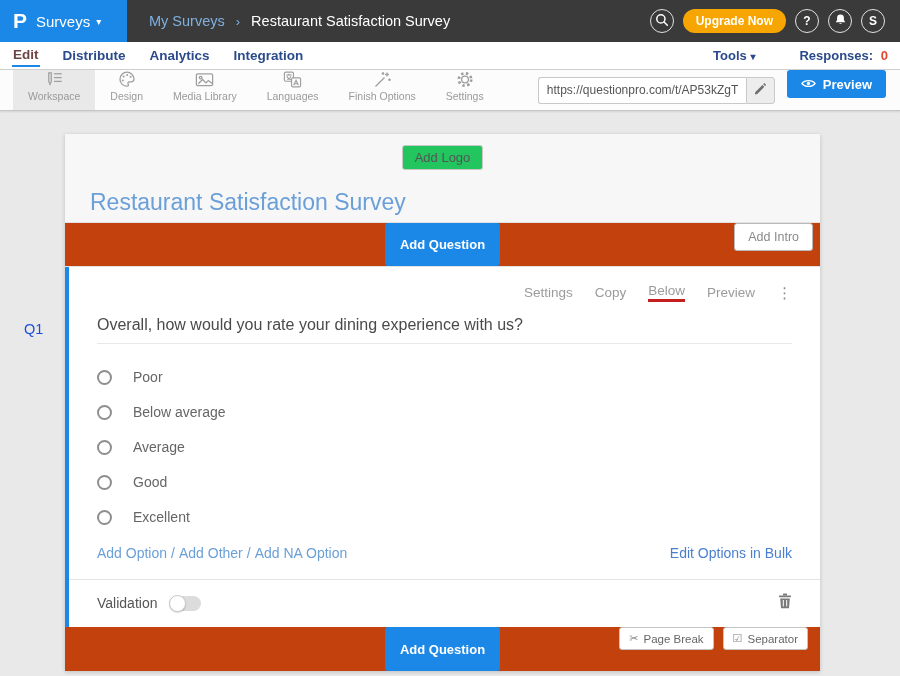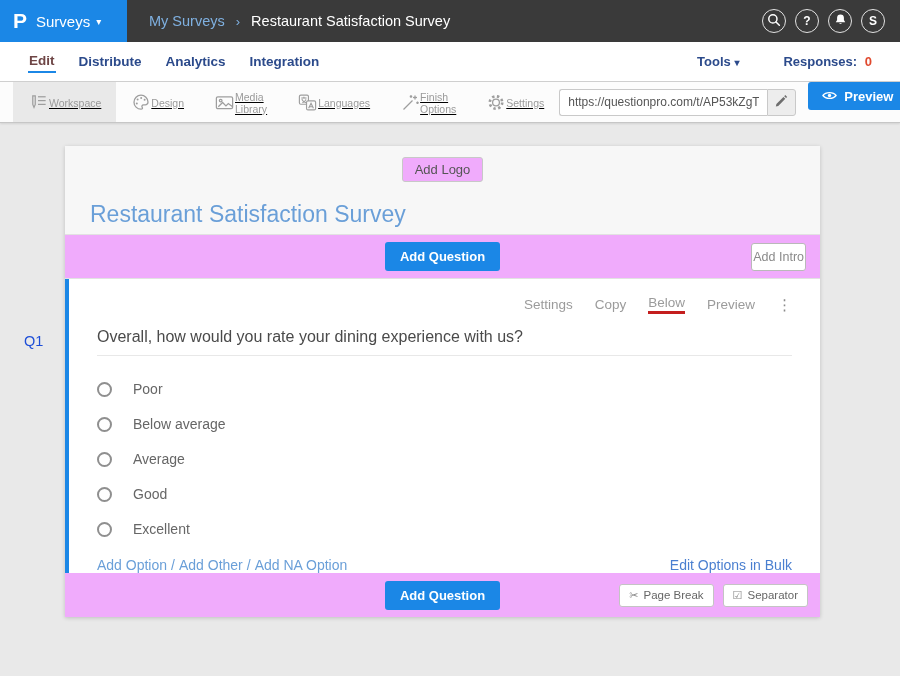--- a/index.html
+++ b/index.html
@@ -18,68 +18,68 @@
   .bc-sep { margin:0 11px; font-size:13px; }
   .bc-current { color:#fff; }
   .topbar-right { margin-left:auto; display:flex; align-items:center; gap:9px; padding-right:15px; }
   .circle-btn { width:24px; height:24px; border:1px solid #e2e2e2; border-radius:50%;
     display:flex; align-items:center; justify-content:center; color:#fff;
     font-size:12px; font-weight:bold; cursor:pointer; }
   .upgrade { background:#f7a500; color:#fff; font-weight:bold; font-size:12px;
     padding:5px 13px; border-radius:13px; cursor:pointer; }
 
   
-  .nav { height:40px; background:#fff; border-bottom:1px solid #d0d0d0;
-    display:flex; align-items:center; padding:0 28px; }
+  .nav { height:28px; background:#fff; border-bottom:1px solid #d0d0d0;
+    display:flex; align-items:center; padding:0 12px; }
   .nav-item { font-size:13.5px; font-weight:bold; color:#2b4a8b; margin-right:22px;
     padding:3px 1px; cursor:pointer; }
   .nav-item.active { color:#6e4545; border-bottom:2px solid #1b87e6; }
   .nav-right { margin-left:auto; display:flex; align-items:center; gap:44px; }
   .tools { font-size:13px; font-weight:bold; color:#2b4a8b; cursor:pointer; }
   .tools .caret { font-size:10px; }
   .responses { font-size:13px; font-weight:bold; color:#2b4a8b; }
   .responses .count { color:#e0492e; margin-left:4px; }
 
   
   .toolbar { height:41px; background:#fcfcfc; border-bottom:1px solid #c6c6c6;
     display:flex; align-items:stretch; padding-left:13px;
     box-shadow:0 1px 2px rgba(0,0,0,.10); position:relative; z-index:2; }
-  .tool-tab { display:flex; flex-direction:row; align-items:center;
-    justify-content:flex-start; padding:0 15px; cursor:pointer;text-decoration:underline; }
+  .tool-tab { display:flex; flex-direction:column; align-items:center;
+    justify-content:flex-start; padding:0 15px; cursor:pointer; }
   .tool-tab.active { background:#e9e9e9; }
   .tool-label { font-size:10.5px; color:#9a9a9a; margin-top:1px; }
   .tool-icon svg { display:block; }
   .url-group { display:flex; align-items:center; margin-left:auto; }
   .url-input { width:208px; height:27px; border:1px solid #c9c9c9; border-right:none;
     border-radius:3px 0 0 3px; font-size:12px; color:#555; padding:0 8px;
     font-family:"Liberation Sans", sans-serif; background:#fff; }
   .url-edit { width:29px; height:27px; background:#ededed; border:1px solid #c9c9c9;
     border-radius:0 3px 3px 0; display:flex; align-items:center; justify-content:center; cursor:pointer; }
   .preview-btn { background:#1b87e6; color:#fff; font-size:13px; font-weight:bold;
     height:28px; padding:0 14px; border-radius:3px; display:flex; align-items:center;
     gap:7px; margin:0 14px 0 12px; cursor:pointer; }
 
   
   .main { background:#e9e9e9; height:565px; padding-top:23px; }
   .card { width:755px; margin-left:65px; box-shadow:0 1px 4px rgba(0,0,0,.18); }
   .card-header { background:#f7f7f7; border-bottom:1px solid #e2e2e2; padding:11px 0 6px; }
   .logo-row { text-align:center; }
-  .add-logo-btn { background:#f0abfc; border:1px solid #c8c8c8; border-radius:3px;
+  .add-logo-btn { background:#22c55e; border:1px solid #c8c8c8; border-radius:3px;
     padding:4px 12px; font-size:13px; color:#555; cursor:pointer;
     font-family:"Liberation Sans", sans-serif; }
   .survey-title { margin:19px 0 0 25px; font-size:23px; font-weight:normal; color:#6a9fd8; }
 
-  .strip { background:#f0abfc; height:44px; position:relative;
-    display:flex; align-items:center; justify-content:center; }
+  .strip { background:#c2410c; height:44px; position:relative;
+    display:flex; justify-content:center; }
   .strip.top { border-bottom:1px solid #e2e2e2; }
   .add-question-btn { background:#1b87e6; color:#fff; font-weight:bold; font-size:13px;
     padding:7px 15px; border-radius:3px; border:none; cursor:pointer;
     font-family:"Liberation Sans", sans-serif; }
-  .add-intro-btn { position:absolute; right:14px; background:#fff; border:1px solid #b9b9b9;
-    border-radius:3px; padding:6px 1px; font-size:12.5px; color:#8a8a8a; cursor:pointer;
+  .add-intro-btn { position:absolute; right:7px; background:#fff; border:1px solid #b9b9b9;
+    border-radius:3px; padding:6px 13px; font-size:12.5px; color:#8a8a8a; cursor:pointer;
     font-family:"Liberation Sans", sans-serif; }
   .strip-right { position:absolute; right:12px; display:flex; gap:9px; }
   .mini-btn { background:#fff; border:1px solid #c4c4c4; border-radius:3px;
     padding:4px 9px; font-size:11.5px; color:#666; display:flex; align-items:center;
     gap:5px; cursor:pointer; font-family:"Liberation Sans", sans-serif; }
   .mini-btn .mi { font-size:11px; color:#888; }
 
   
   .question-block { background:#fff; border-left:4px solid #1b87e6;
     padding:16px 28px 0; position:relative; }
@@ -127,20 +127,21 @@
   </div>
   <div class="topbar-right">
     <div class="circle-btn">
       <span>
         <svg width="14" height="14" viewBox="0 0 15 15">
             <circle cx="6.3" cy="6.3" r="4.4" fill="none" stroke="#fff" stroke-width="1.6"></circle>
             <line x1="9.7" y1="9.7" x2="13.2" y2="13.2" stroke="#fff" stroke-width="1.6" stroke-linecap="round"></line>
           </svg>
       </span>
     </div>
+    <div class="upgrade">Upgrade Now</div>
     <div class="circle-btn">
       <span>?</span>
     </div>
     <div class="circle-btn">
       <span>
         <svg width="13" height="13" viewBox="0 0 16 15">
             <path fill="#fff" d="M8 1.2a4.2 4.2 0 0 1 4.2 4.2v2.7l1.6 2.7H2.2l1.6-2.7V5.4A4.2 4.2 0 0 1 8 1.2z M6.5 11.8a1.6 1.6 0 0 0 3 0z"></path>
           </svg>
       </span>
     </div>
@@ -320,20 +321,41 @@
         </div>
       </div>
 
       <div class="option-actions">
         <span class="add-links">
           <a>Add Option</a><span class="sl">/</span><a>Add Other</a><span class="sl">/</span><a>Add NA Option</a>
         </span>
         <a class="bulk">Edit Options in Bulk</a>
       </div>
 
+      <div class="validation-row">
+        <span class="validation-label">Validation</span>
+        <span class="toggle">
+            <span class="knob"></span>
+          </span>
+        <span class="trash">
+          <span>
+            <svg width="14" height="16" viewBox="0 0 14 16">
+                <g fill="#7a7a7a">
+                  <rect x="5" y="0.6" width="4" height="1.8" rx="0.5"></rect>
+                  <rect x="1" y="2.6" width="12" height="1.6" rx="0.4"></rect>
+                  <path d="M2.2 5.4h9.6l-.8 9.8H3z"></path>
+                </g>
+                <g stroke="#fff" stroke-width="1">
+                  <line x1="5.3" y1="7" x2="5.3" y2="13.4"></line>
+                  <line x1="8.7" y1="7" x2="8.7" y2="13.4"></line>
+                </g>
+              </svg>
+          </span>
+        </span>
+      </div>
     </div>
 
     <div class="strip">
       <button class="add-question-btn">Add Question</button>
       <div class="strip-right">
         <button class="mini-btn">
           <span class="mi">✂</span>
           <span>Page Break</span>
         </button>
         <button class="mini-btn">

